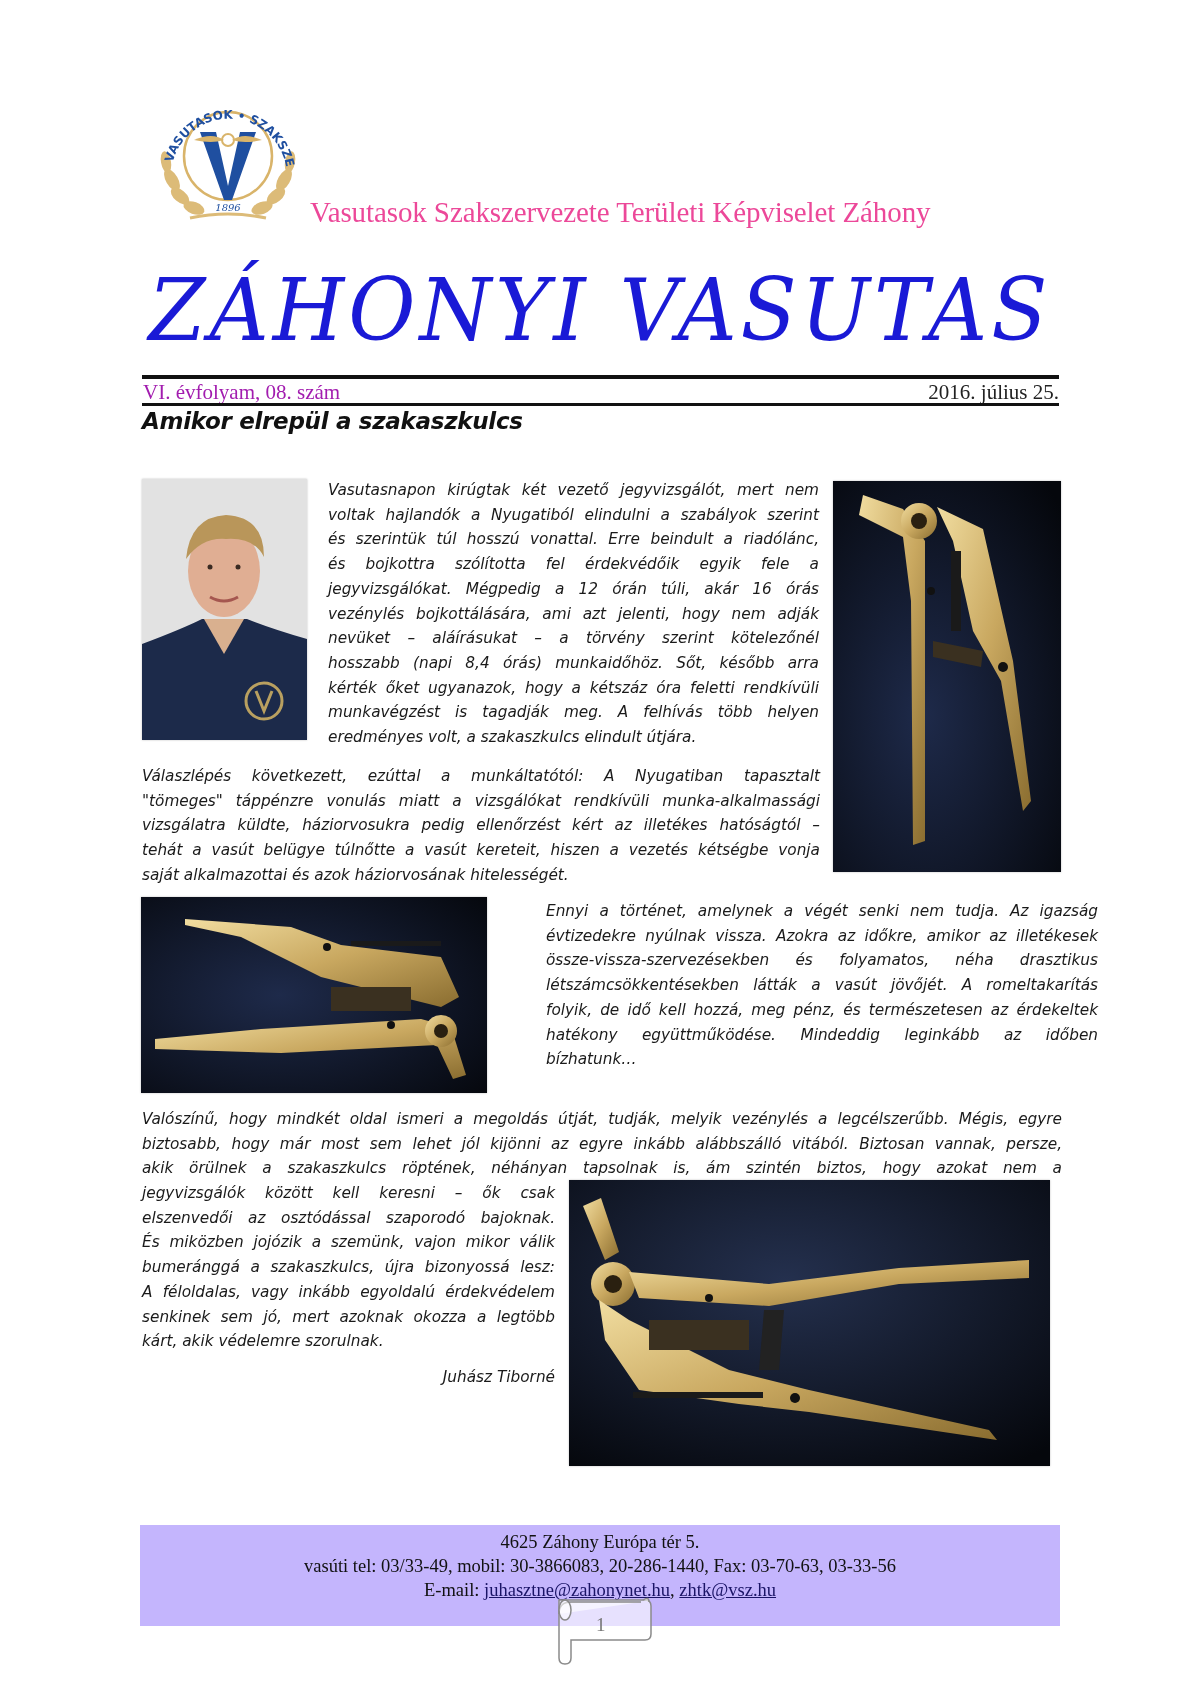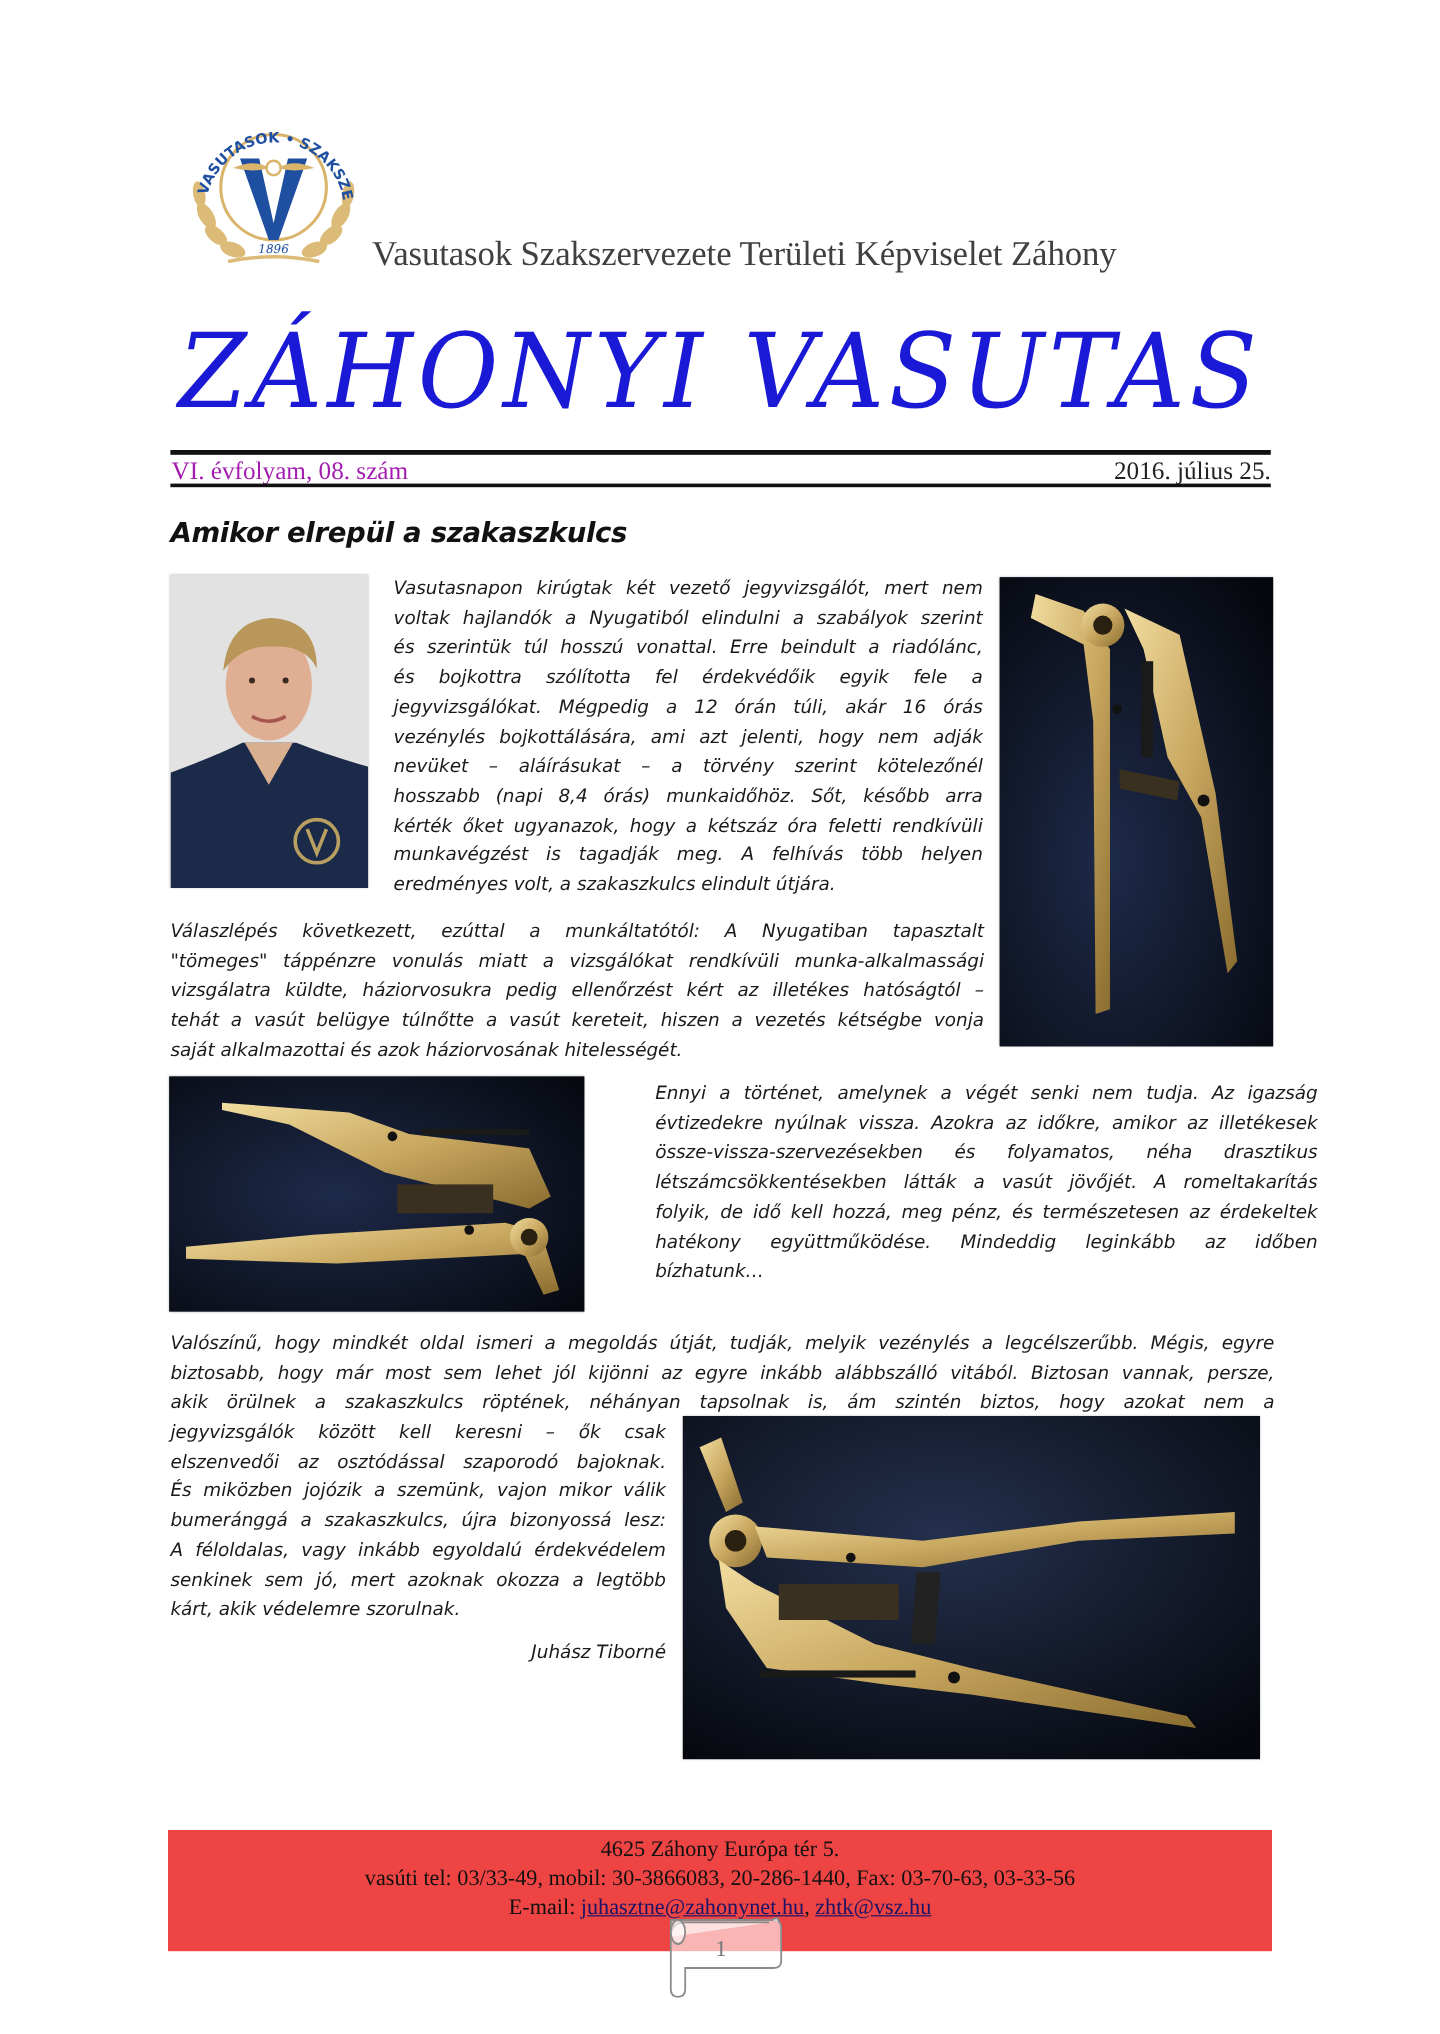--- a/index.html
+++ b/index.html
@@ -2,32 +2,32 @@
 <html><head>
   <meta charset="utf-8">
   <style>
     html, body { margin: 0; padding: 0; background: #ffffff; }
     body { width: 1200px; height: 1695px; position: relative; overflow: hidden; font-family: "Liberation Sans", sans-serif; color: #1a1a1a; }
     .abs { position: absolute; }
 
     
     #logo { left: 150px; top: 88px; width: 156px; height: 136px; }
 
-    #org-name { left: 310px; top: 196px; font-family: "Liberation Serif", serif; font-size: 29px; color: #404040; white-space: nowrap; letter-spacing: -0.1px; }
+    #org-name { left: 310px; top: 196px; font-family: "Liberation Serif", serif; font-size: 29px; color: #ec4899; white-space: nowrap; letter-spacing: -0.1px; }
 
     #masthead { left: 140px; top: 270px; width: 920px; text-align: center; font-family: "DejaVu Serif", serif; font-style: italic; font-size: 82px; color: #1a1ad6; letter-spacing: 4px; transform: scaleY(1.05); line-height: 1; }
 
     .rule { left: 142px; width: 917px; height: 4px; background: #111; }
     #rule-top { top: 375px; }
     #rule-bottom { top: 403px; height: 3px; }
 
     #issue { left: 143px; top: 380px; font-family: "Liberation Serif", serif; font-size: 21px; color: #a21caf; }
     #date { right: 141px; top: 380px; font-family: "Liberation Serif", serif; font-size: 21px; color: #222; }
 
-    #headline { left: 142px; top: 432px; font-family: "DejaVu Sans", sans-serif; font-style: italic; font-weight: bold; font-size: 23px; color: #111; letter-spacing: -0.3px; }
+    #headline { left: 142px; top: 408px; font-family: "DejaVu Sans", sans-serif; font-style: italic; font-weight: bold; font-size: 23px; color: #111; letter-spacing: -0.3px; }
 
     .para { font-family: "DejaVu Sans", sans-serif; font-style: italic; font-size: 15.3px; line-height: 24.7px; color: #1a1a1a; text-align: justify; margin: 0; }
     .para .line { display: block; text-align: justify; text-align-last: justify; white-space: nowrap; }
     .para .line.last { text-align-last: left; }
 
     #p1 { left: 328px; top: 478px; width: 491px; }
     #p2 { left: 142px; top: 764px; width: 678px; }
     #p3 { left: 510px; top: 899px; width: 552px; margin-left: 36px; }
     #p4 { left: 142px; top: 1107px; width: 920px; }
     #p5 { left: 142px; top: 1181px; width: 413px; }
@@ -36,21 +36,21 @@
 
     
     .photo { overflow: hidden; box-shadow: 0 0 2px rgba(0,0,0,0.25); }
     #portrait { left: 142px; top: 479px; width: 165px; height: 261px; background: #dcdcdc; }
     #tool-1 { left: 833px; top: 481px; width: 228px; height: 391px; background: #0a1020; }
     #tool-2 { left: 141px; top: 897px; width: 346px; height: 196px; background: #0a1020; }
     #tool-3 { left: 569px; top: 1180px; width: 481px; height: 286px; background: #0a1020; }
     .photo svg { width: 100%; height: 100%; display: block; }
 
     
-    #footer { left: 140px; top: 1525px; width: 920px; height: 101px; background: #ef4444; text-align: center; font-family: "Liberation Serif", serif; font-size: 18.5px; line-height: 24px; color: #111; padding-top: 5px; box-sizing: border-box; }
+    #footer { left: 140px; top: 1525px; width: 920px; height: 101px; background: #c4b5fd; text-align: center; font-family: "Liberation Serif", serif; font-size: 18.5px; line-height: 24px; color: #111; padding-top: 5px; box-sizing: border-box; }
     #footer a { color: #1a1466; text-decoration: underline; text-align: center; }
     #footer .line { display: block; white-space: nowrap; }
 
     #page-number-scroll { left: 545px; top: 1596px; width: 110px; height: 70px; }
     #page-number { left: 596px; top: 1614px; font-family: "Liberation Serif", serif; font-size: 19px; color: #777; }
   </style>
 </head>
 <body>
 
 <div id="logo" class="abs">

